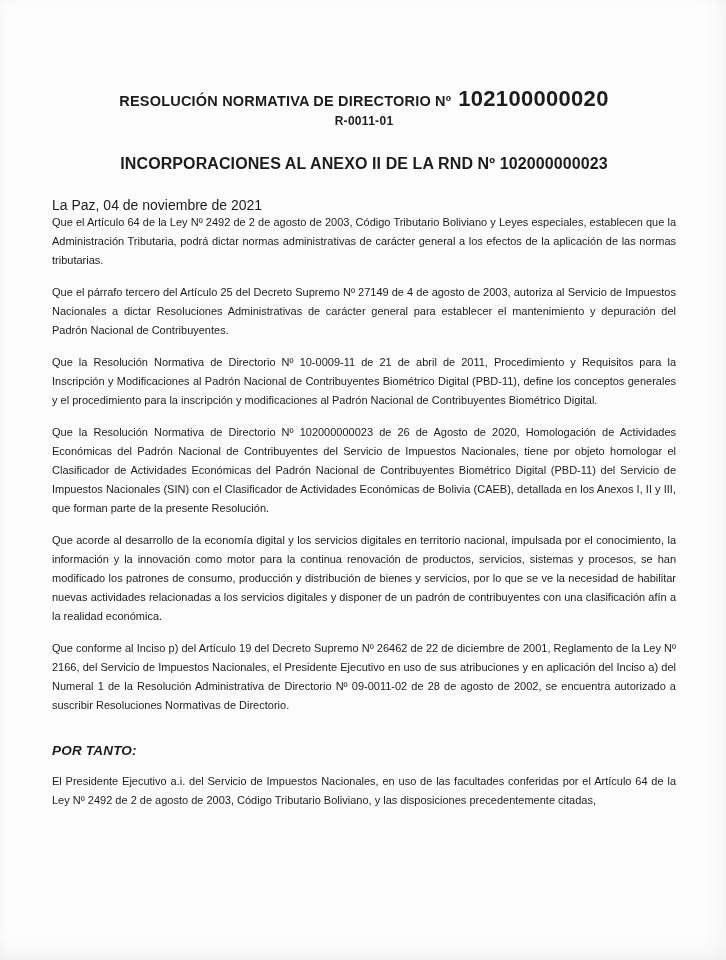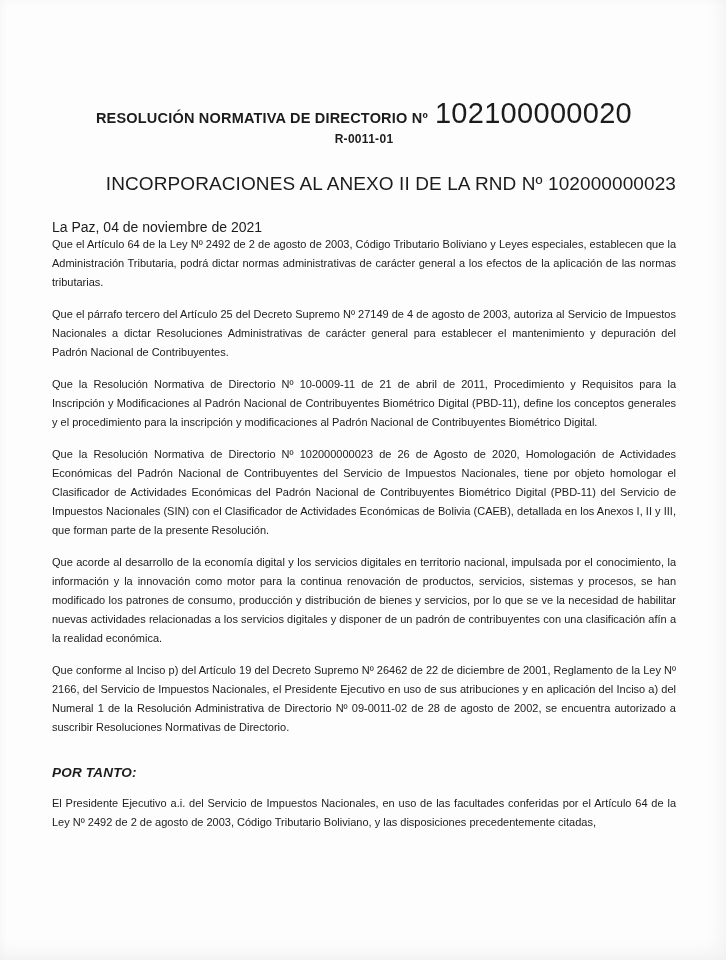--- a/index.html
+++ b/index.html
@@ -15,50 +15,50 @@
     background: #fdfdfd;
     box-shadow: inset -6px -8px 18px rgba(0,0,0,0.045), inset 2px 0 8px rgba(0,0,0,0.02);
     font-family: "Liberation Sans", sans-serif;
     color: #1c1c1c;
     box-sizing: border-box;
     padding: 82px 50px 0 52px;
     overflow: hidden;
   }
   .content {
     width: 624px;
-    margin: 15px auto;
+    margin: 4px auto;
   }
   .title-line {
     display: flex;
     justify-content: center;
     align-items: baseline;
     gap: 7px;
     white-space: nowrap;
   }
   .title-prefix {
     font-weight: bold;
     font-size: 14.5px;
     letter-spacing: 0.2px;
   }
   .title-number {
-    font-weight: normal;
-    font-size: 29px;
+    font-weight: bold;
+    font-size: 22px;
     letter-spacing: 0.3px;
   }
   .form-code {
     text-align: center;
     font-weight: bold;
     font-size: 12px;
     margin-top: 2px;
     letter-spacing: 0.3px;
   }
   .subtitle {
-    text-align: right;
-    font-weight: normal;
-    font-size: 19px;
+    text-align: center;
+    font-weight: bold;
+    font-size: 16px;
     margin-top: 27px;
     letter-spacing: 0.1px;
   }
   .dateline {
     text-align: left;
     font-size: 14px;
     margin-top: 24px;
   }
   .section-heading {
     font-weight: bold;

